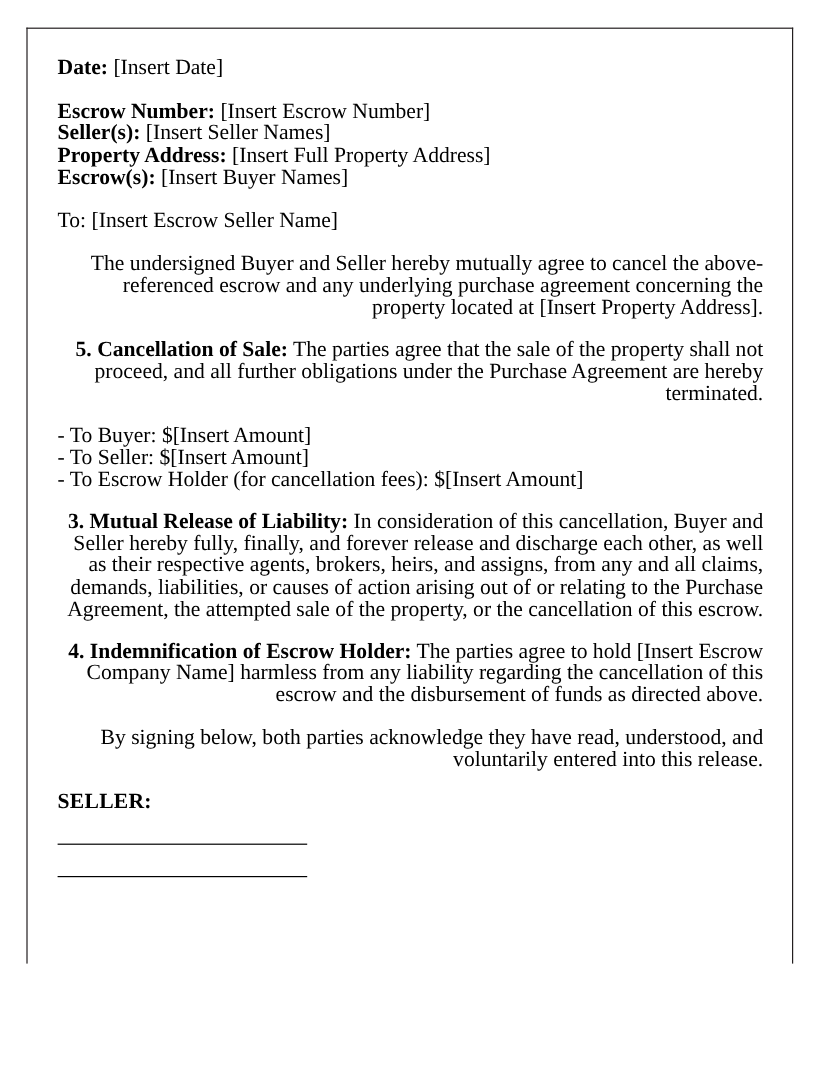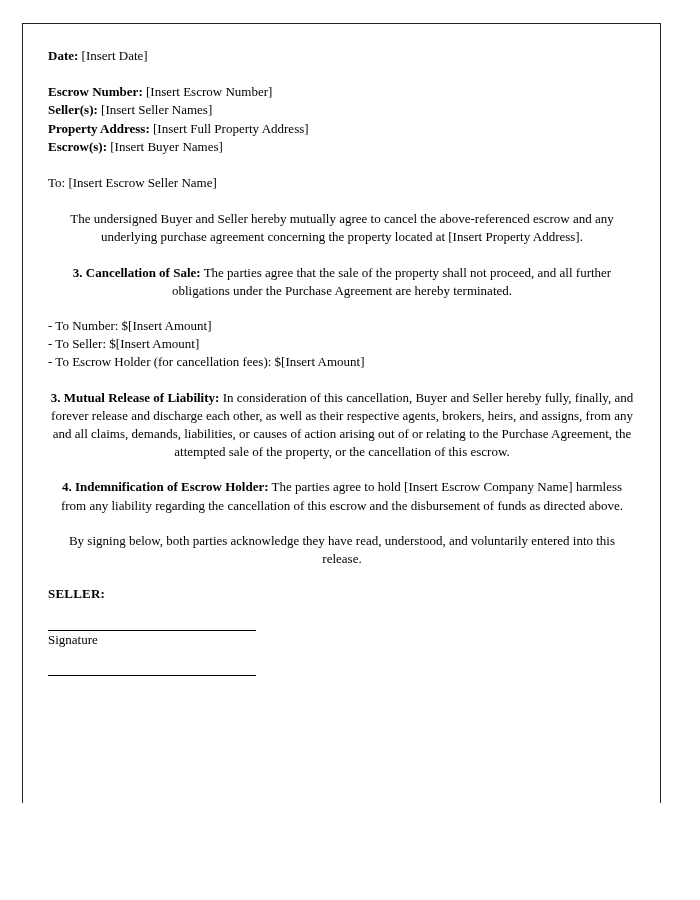--- a/index.html
+++ b/index.html
@@ -26,34 +26,34 @@
     border-top: 1.5px solid #231f20;
     border-bottom: none;
     box-sizing: border-box;
   }
 
   .doc-body {
     position: absolute;
     left: 48px;
     top: 47px;
     width: 588px;
-    font-size: 13px;
+    font-size: 18px;
     line-height: 18.2px;
     text-align: left;
   }
 
   .gap-lg { height: 18px; }
   .gap-md { height: 17px; }
 
   b, .bold { font-weight: bold; }
 
   .hdr-line { white-space: nowrap; }
 
   .para {
-    text-align: center;
+    text-align: right;
   }
 
   .listline { white-space: nowrap; }
 
   .seller-head {
     font-weight: bold;
     letter-spacing: 0.2px;
   }
 
   .sig-rule {
@@ -104,26 +104,26 @@
     <span>[Insert Escrow Seller Name]</span>
   </div>
 
   <div class="gap-lg"></div>
 
   <div class="para">The undersigned Buyer and Seller hereby mutually agree to cancel the above-referenced escrow and any underlying purchase agreement concerning the property located at [Insert Property Address].</div>
 
   <div class="gap-md"></div>
 
   <div class="para">
-    <b>3. Cancellation of Sale:</b><span> The parties agree that the sale of the property shall not proceed, and all further obligations under the Purchase Agreement are hereby terminated.</span>
+    <b>5. Cancellation of Sale:</b><span> The parties agree that the sale of the property shall not proceed, and all further obligations under the Purchase Agreement are hereby terminated.</span>
   </div>
 
   <div class="gap-md"></div>
 
-  <div class="listline">- To Number: $[Insert Amount]</div>
+  <div class="listline">- To Buyer: $[Insert Amount]</div>
   <div class="listline">- To Seller: $[Insert Amount]</div>
   <div class="listline">- To Escrow Holder (for cancellation fees): $[Insert Amount]</div>
 
   <div class="gap-md"></div>
 
   <div class="para">
     <b>3. Mutual Release of Liability:</b><span> In consideration of this cancellation, Buyer and Seller hereby fully, finally, and forever release and discharge each other, as well as their respective agents, brokers, heirs, and assigns, from any and all claims, demands, liabilities, or causes of action arising out of or relating to the Purchase Agreement, the attempted sale of the property, or the cancellation of this escrow.</span>
   </div>
 
   <div class="gap-md"></div>
@@ -136,19 +136,18 @@
 
   <div class="para">By signing below, both parties acknowledge they have read, understood, and voluntarily entered into this release.</div>
 
   <div class="gap-md"></div>
 
   <div class="seller-head">SELLER:</div>
 
   <div style="height:27px"></div>
 
   <div class="sig-rule"></div>
-  <div class="sig-label">Signature</div>
 
   <div style="height:26px"></div>
 
   <div class="sig-rule"></div>
 
 </div>
 
 </body></html>

